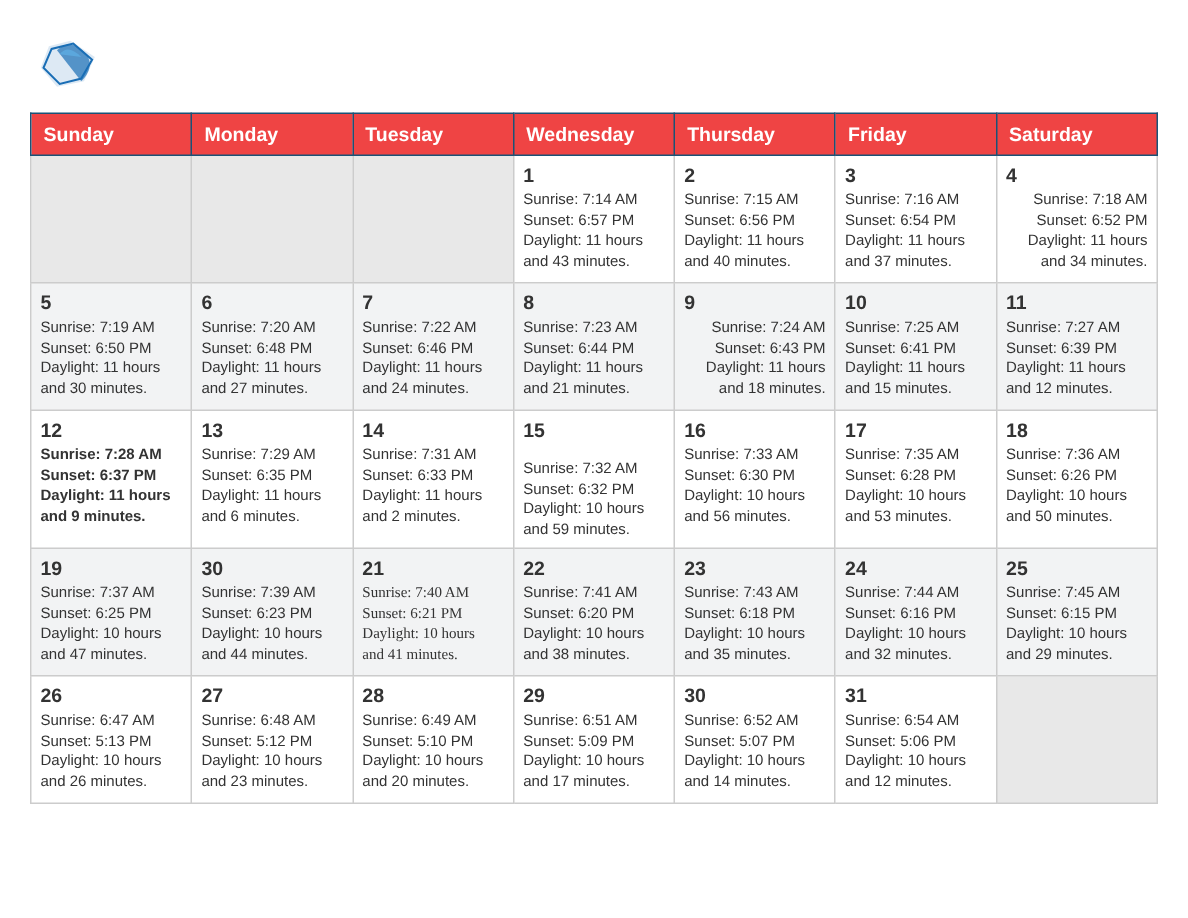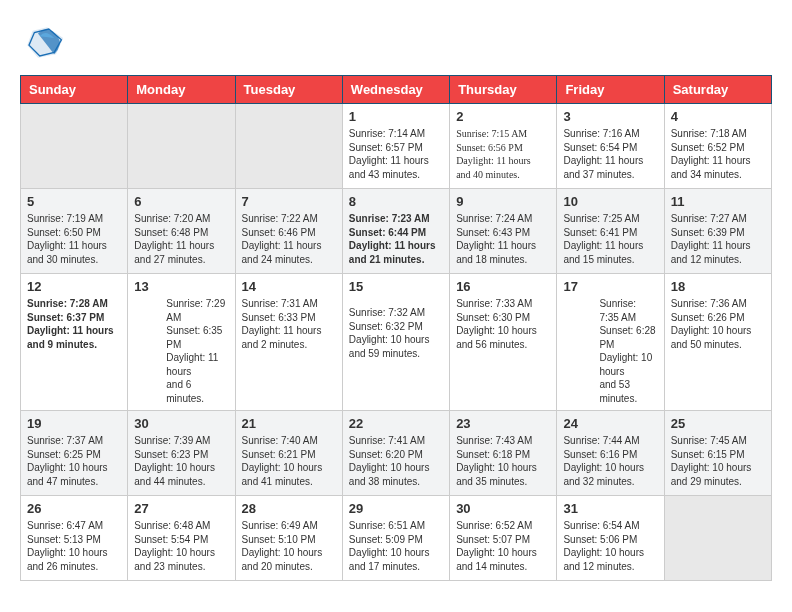--- a/index.html
+++ b/index.html
@@ -126,35 +126,35 @@
         <td class="empty"></td>
         <td>
           <span class="day-num">1</span>
           <div class="day-info" style="white-space: pre-line;">Sunrise: 7:14 AM
 Sunset: 6:57 PM
 Daylight: 11 hours
 and 43 minutes.</div>
         </td>
         <td>
           <span class="day-num">2</span>
-          <div class="day-info" style="white-space: pre-line; font-family: Liberation Serif, serif;">Sunrise: 7:15 AM
+          <div class="day-info" style="white-space: pre-line;">Sunrise: 7:15 AM
 Sunset: 6:56 PM
 Daylight: 11 hours
 and 40 minutes.</div>
         </td>
         <td>
           <span class="day-num">3</span>
           <div class="day-info" style="white-space: pre-line;">Sunrise: 7:16 AM
 Sunset: 6:54 PM
 Daylight: 11 hours
 and 37 minutes.</div>
         </td>
         <td>
           <span class="day-num">4</span>
-          <div class="day-info" style="white-space: pre-line;">Sunrise: 7:18 AM
+          <div class="day-info" style="white-space: pre-line; text-align: right;">Sunrise: 7:18 AM
 Sunset: 6:52 PM
 Daylight: 11 hours
 and 34 minutes.</div>
         </td>
       </tr>
       <tr>
         <td>
           <span class="day-num">5</span>
           <div class="day-info" style="white-space: pre-line;">Sunrise: 7:19 AM
 Sunset: 6:50 PM
@@ -170,28 +170,28 @@
         </td>
         <td>
           <span class="day-num">7</span>
           <div class="day-info" style="white-space: pre-line;">Sunrise: 7:22 AM
 Sunset: 6:46 PM
 Daylight: 11 hours
 and 24 minutes.</div>
         </td>
         <td>
           <span class="day-num">8</span>
-          <div class="day-info" style="white-space: pre-line; font-weight: bold;">Sunrise: 7:23 AM
+          <div class="day-info" style="white-space: pre-line;">Sunrise: 7:23 AM
 Sunset: 6:44 PM
 Daylight: 11 hours
 and 21 minutes.</div>
         </td>
         <td>
           <span class="day-num">9</span>
-          <div class="day-info" style="white-space: pre-line;">Sunrise: 7:24 AM
+          <div class="day-info" style="white-space: pre-line; text-align: right;">Sunrise: 7:24 AM
 Sunset: 6:43 PM
 Daylight: 11 hours
 and 18 minutes.</div>
         </td>
         <td>
           <span class="day-num">10</span>
           <div class="day-info" style="white-space: pre-line;">Sunrise: 7:25 AM
 Sunset: 6:41 PM
 Daylight: 11 hours
 and 15 minutes.</div>
@@ -207,21 +207,21 @@
       <tr>
         <td>
           <span class="day-num">12</span>
           <div class="day-info" style="white-space: pre-line; font-weight: bold;">Sunrise: 7:28 AM
 Sunset: 6:37 PM
 Daylight: 11 hours
 and 9 minutes.</div>
         </td>
         <td>
           <span class="day-num">13</span>
-          <div class="day-info" style="white-space: pre-line; margin-left: 32px;">Sunrise: 7:29 AM
+          <div class="day-info" style="white-space: pre-line;">Sunrise: 7:29 AM
 Sunset: 6:35 PM
 Daylight: 11 hours
 and 6 minutes.</div>
         </td>
         <td>
           <span class="day-num">14</span>
           <div class="day-info" style="white-space: pre-line;">Sunrise: 7:31 AM
 Sunset: 6:33 PM
 Daylight: 11 hours
 and 2 minutes.</div>
@@ -235,21 +235,21 @@
         </td>
         <td>
           <span class="day-num">16</span>
           <div class="day-info" style="white-space: pre-line;">Sunrise: 7:33 AM
 Sunset: 6:30 PM
 Daylight: 10 hours
 and 56 minutes.</div>
         </td>
         <td>
           <span class="day-num">17</span>
-          <div class="day-info" style="white-space: pre-line; margin-left: 36px;">Sunrise: 7:35 AM
+          <div class="day-info" style="white-space: pre-line;">Sunrise: 7:35 AM
 Sunset: 6:28 PM
 Daylight: 10 hours
 and 53 minutes.</div>
         </td>
         <td>
           <span class="day-num">18</span>
           <div class="day-info" style="white-space: pre-line;">Sunrise: 7:36 AM
 Sunset: 6:26 PM
 Daylight: 10 hours
 and 50 minutes.</div>
@@ -265,21 +265,21 @@
         </td>
         <td>
           <span class="day-num">30</span>
           <div class="day-info" style="white-space: pre-line;">Sunrise: 7:39 AM
 Sunset: 6:23 PM
 Daylight: 10 hours
 and 44 minutes.</div>
         </td>
         <td>
           <span class="day-num">21</span>
-          <div class="day-info" style="white-space: pre-line;">Sunrise: 7:40 AM
+          <div class="day-info" style="white-space: pre-line; font-family: Liberation Serif, serif;">Sunrise: 7:40 AM
 Sunset: 6:21 PM
 Daylight: 10 hours
 and 41 minutes.</div>
         </td>
         <td>
           <span class="day-num">22</span>
           <div class="day-info" style="white-space: pre-line;">Sunrise: 7:41 AM
 Sunset: 6:20 PM
 Daylight: 10 hours
 and 38 minutes.</div>
@@ -310,21 +310,21 @@
         <td>
           <span class="day-num">26</span>
           <div class="day-info" style="white-space: pre-line;">Sunrise: 6:47 AM
 Sunset: 5:13 PM
 Daylight: 10 hours
 and 26 minutes.</div>
         </td>
         <td>
           <span class="day-num">27</span>
           <div class="day-info" style="white-space: pre-line;">Sunrise: 6:48 AM
-Sunset: 5:54 PM
+Sunset: 5:12 PM
 Daylight: 10 hours
 and 23 minutes.</div>
         </td>
         <td>
           <span class="day-num">28</span>
           <div class="day-info" style="white-space: pre-line;">Sunrise: 6:49 AM
 Sunset: 5:10 PM
 Daylight: 10 hours
 and 20 minutes.</div>
         </td>

